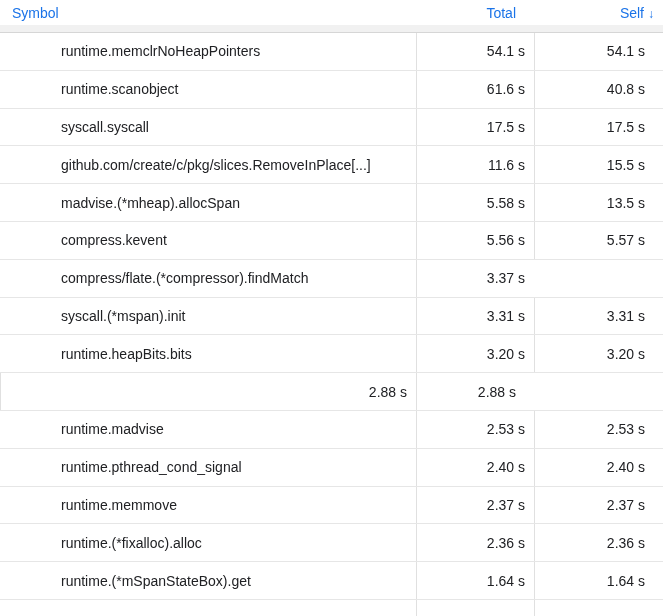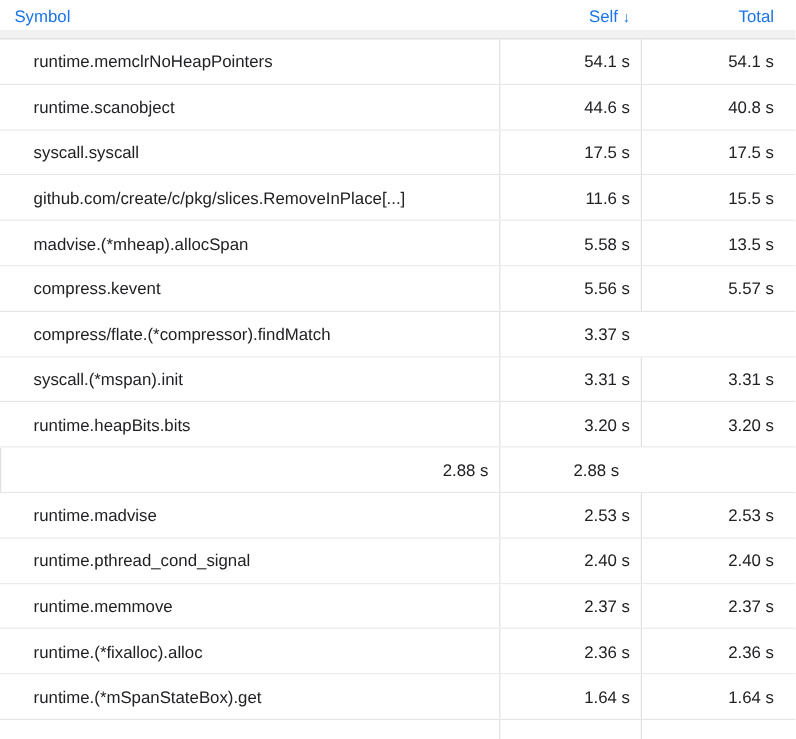--- a/index.html
+++ b/index.html
@@ -41,21 +41,21 @@
     background: #ffffff;
     font-size: 14px;
     color: #202124;
   }
   .cell-symbol {
     padding-left: 28px;
     text-align: left;
     white-space: nowrap;
     overflow: hidden;
     align-self: stretch;
-    display: flex; align-items: center;
+    display: flex; align-items: center; margin-left: 33px;
   }
   .cell-num {
     text-align: right;
     border-left: 1px solid #e0e0e0;
     align-self: stretch;
     display: flex; align-items: center; justify-content: flex-end;
   }
   .cell-self  { padding-right: 9px; }
   .cell-total { padding-right: 18px; }
   .row-partial {
@@ -66,40 +66,40 @@
 </style>
 </head>
 <body>
 
 <div class="table">
 
   <div class="grid header-row">
     <div class="header-cell hc-symbol">
       <span>Symbol</span>
     </div>
+    <div class="header-cell hc-total">
+      <span>Total</span>
+    </div>
     <div class="header-cell hc-self">
       <span>Self</span><span class="sort-arrow">↓</span>
-    </div>
-    <div class="header-cell hc-total">
-      <span>Total</span>
     </div>
   </div>
 
   <div class="header-divider"></div>
 
   <div id="rows-container">
   <div class="grid row">
     <div class="cell-symbol">runtime.memclrNoHeapPointers</div>
     <div class="cell-num cell-self">54.1 s</div>
     <div class="cell-num cell-total">54.1 s</div>
   </div>
 
   <div class="grid row">
     <div class="cell-symbol">runtime.scanobject</div>
-    <div class="cell-num cell-self">44.6 s</div>
+    <div class="cell-num cell-self">61.6 s</div>
     <div class="cell-num cell-total">40.8 s</div>
   </div>
 
   <div class="grid row">
     <div class="cell-symbol">syscall.syscall</div>
     <div class="cell-num cell-self">17.5 s</div>
     <div class="cell-num cell-total">17.5 s</div>
   </div>
 
   <div class="grid row">

